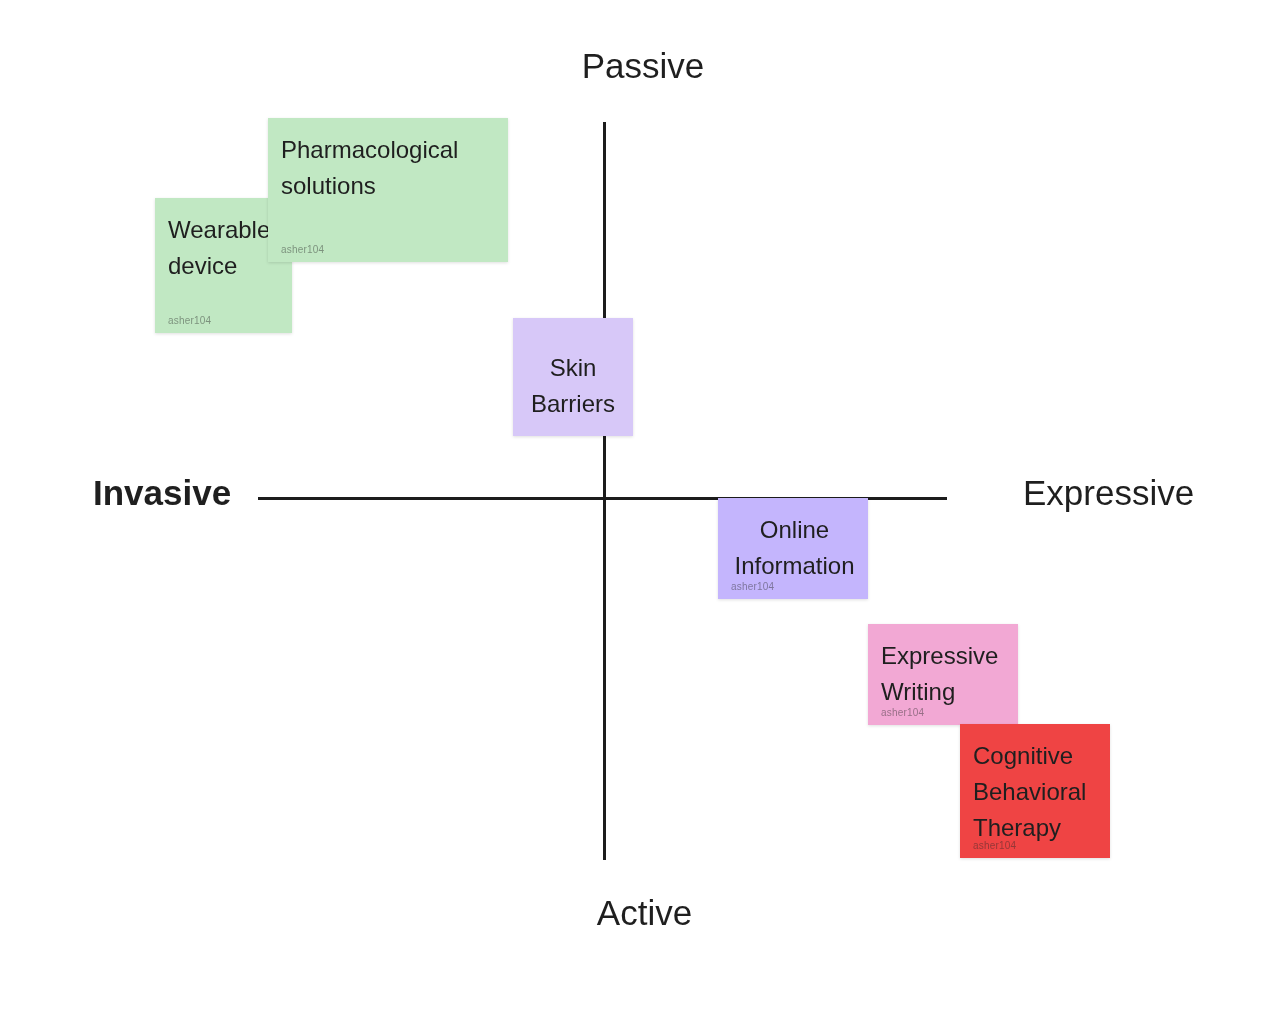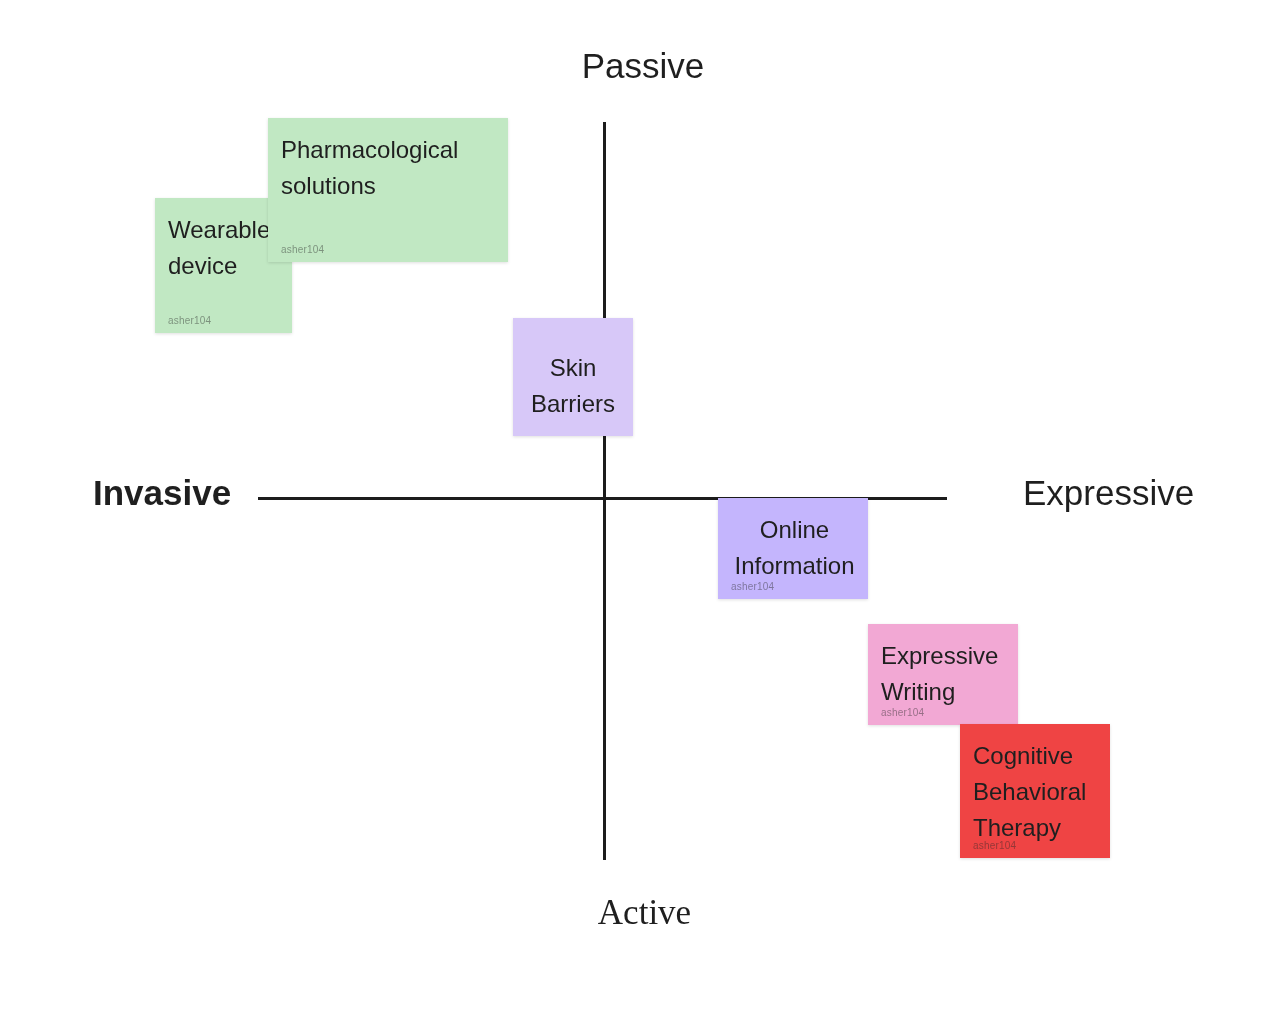--- a/index.html
+++ b/index.html
@@ -51,21 +51,20 @@
     left: 0;
     top: 46px;
     width: 1208px;
     text-align: center;
   }
   #label-active {
     left: 0;
     top: 893px;
     width: 1211px;
     text-align: center;
-    font-family: Liberation Serif, serif;
   }
   #label-invasive {
     left: 54px;
     top: 473px;
     font-weight: bold;
   }
   #label-noninvasive {
     left: 984px;
     top: 473px;
   }

